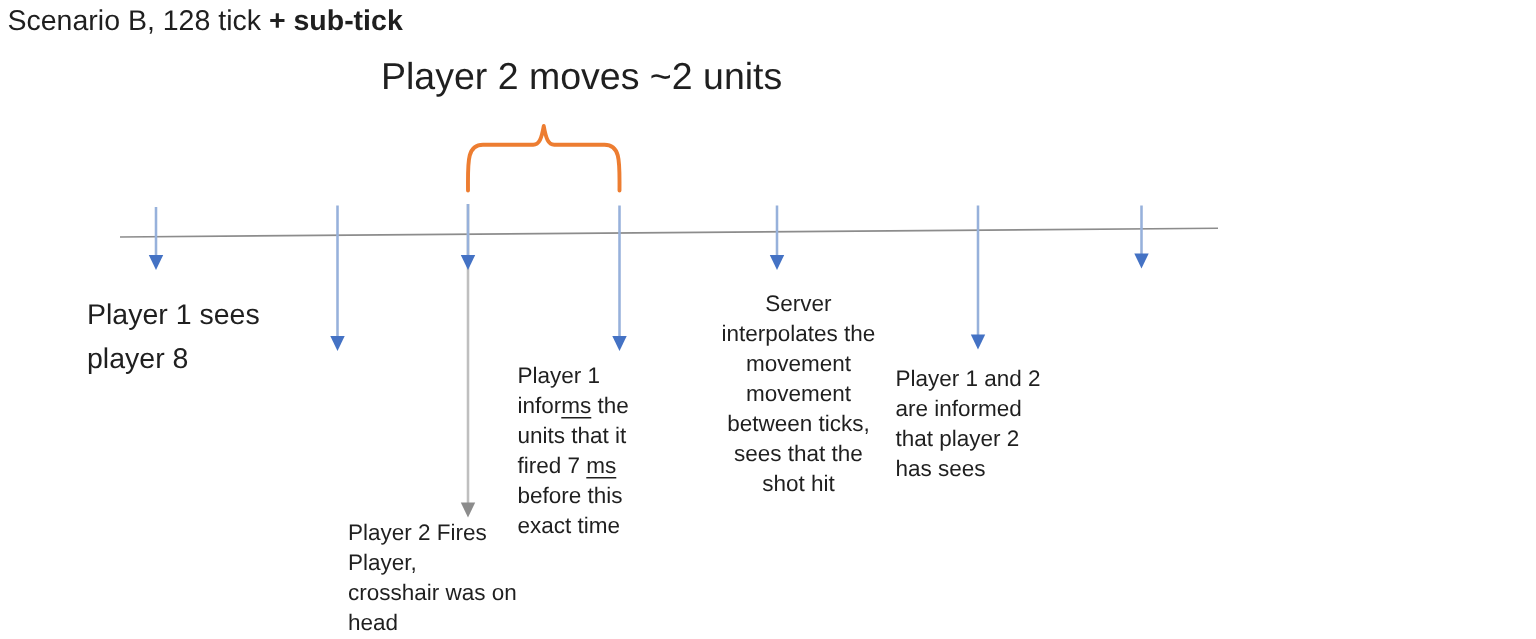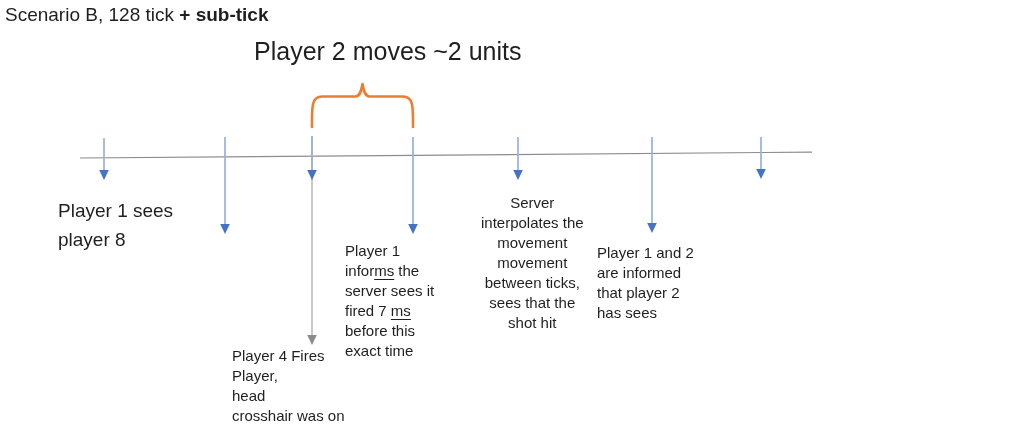--- a/index.html
+++ b/index.html
@@ -75,29 +75,29 @@
   <div class="title"><span>Scenario B, 128 tick </span><span class="bold">+ sub-tick</span></div>
 
   <div class="brace-label">Player 2 moves ~2 units</div>
 
   <div id="annotations">
       <div class="ann large" style="left: 58px; top: 196px;">
         <div>Player 1 sees</div>
         <div>player 8</div>
       </div>
       <div class="ann small" style="left: 232px; top: 346px;">
-        <div>Player 4 Fires</div>
+        <div>Player 2 Fires</div>
         <div>Player,</div>
+        <div>crosshair was on</div>
         <div>head</div>
-        <div>crosshair was on</div>
       </div>
       <div class="ann small" style="left: 345px; top: 241px;">
         <div>Player 1</div>
         <div>infor<span class="wavy">ms</span> the</div>
-        <div>server sees it</div>
+        <div>units that it</div>
         <div>fired 7 <span class="wavy">ms</span></div>
         <div>before this</div>
         <div>exact time</div>
       </div>
       <div class="ann small" style="left: 481px; top: 193px; text-align: center;">
         <div>Server</div>
         <div>interpolates the</div>
         <div>movement</div>
         <div>movement</div>
         <div>between ticks,</div>

